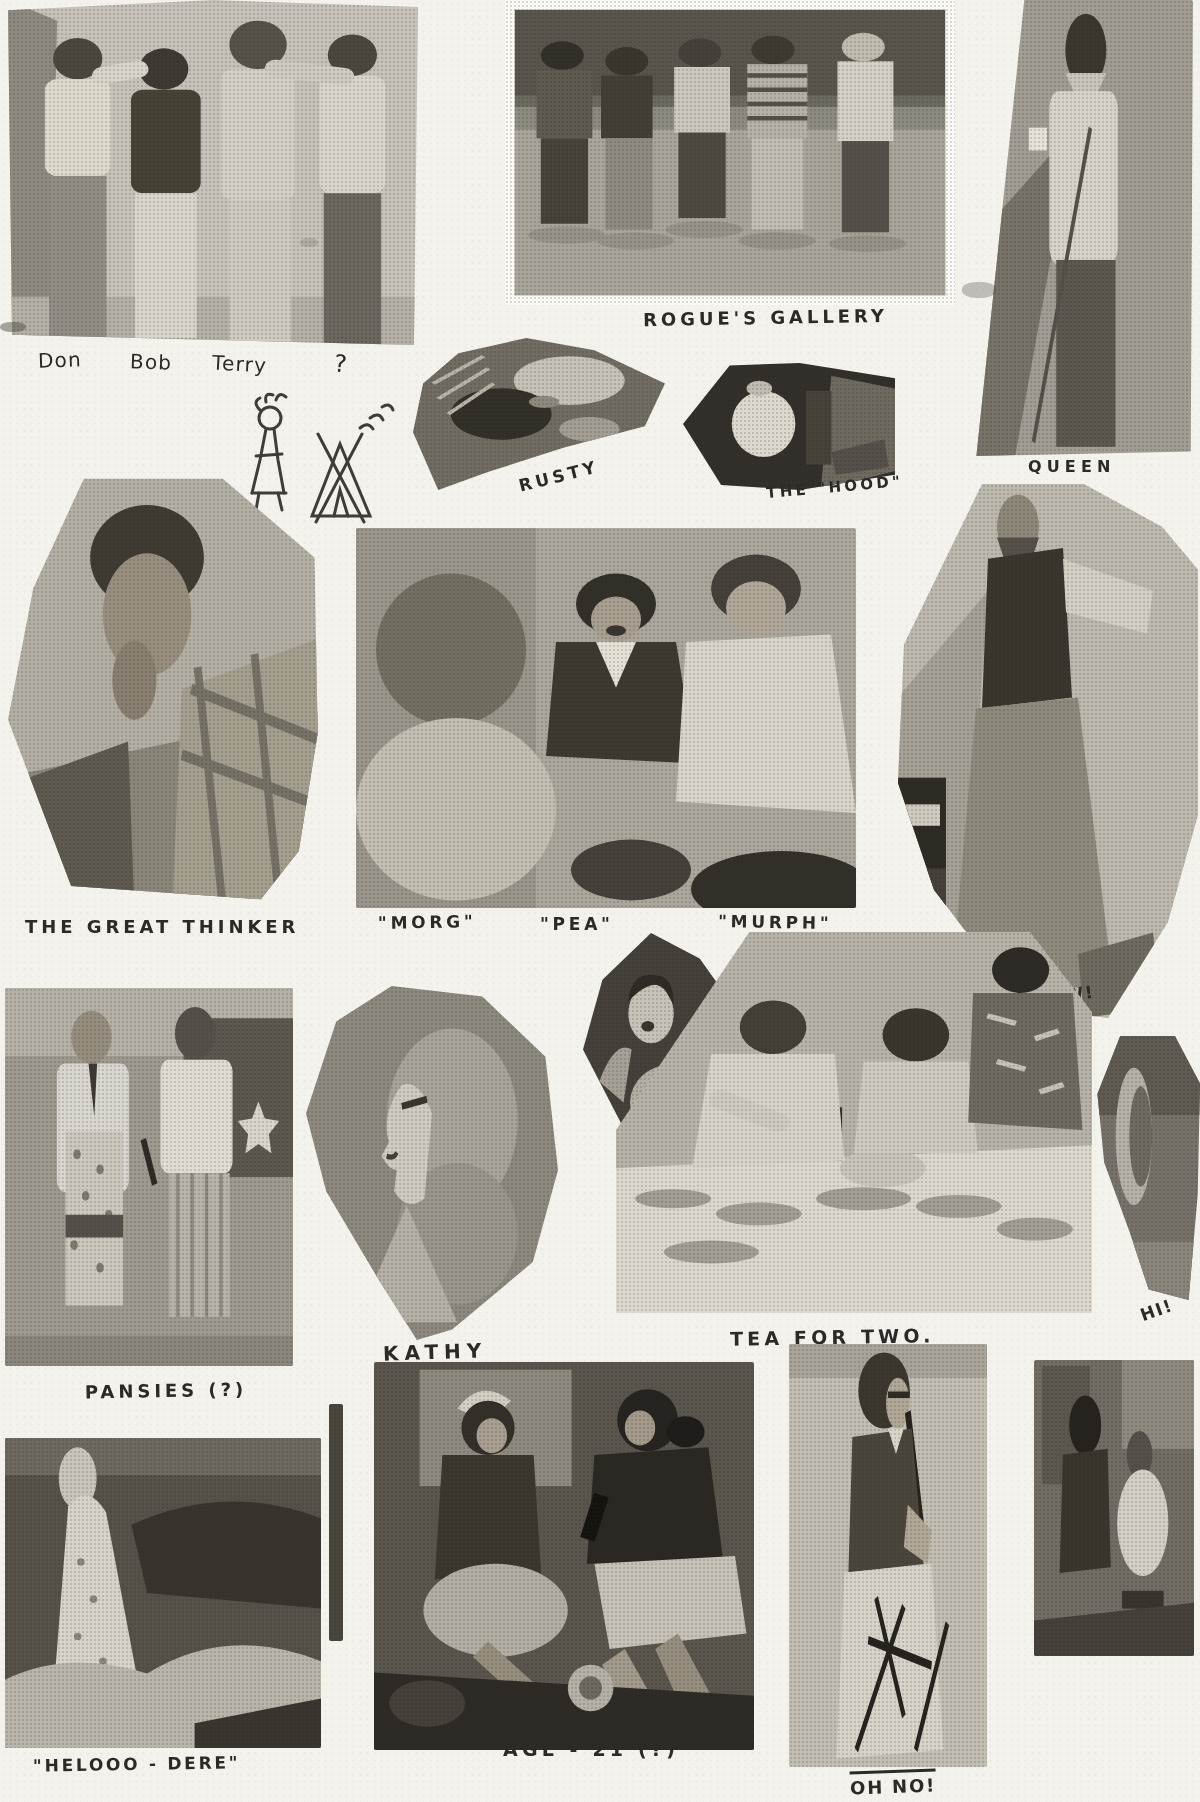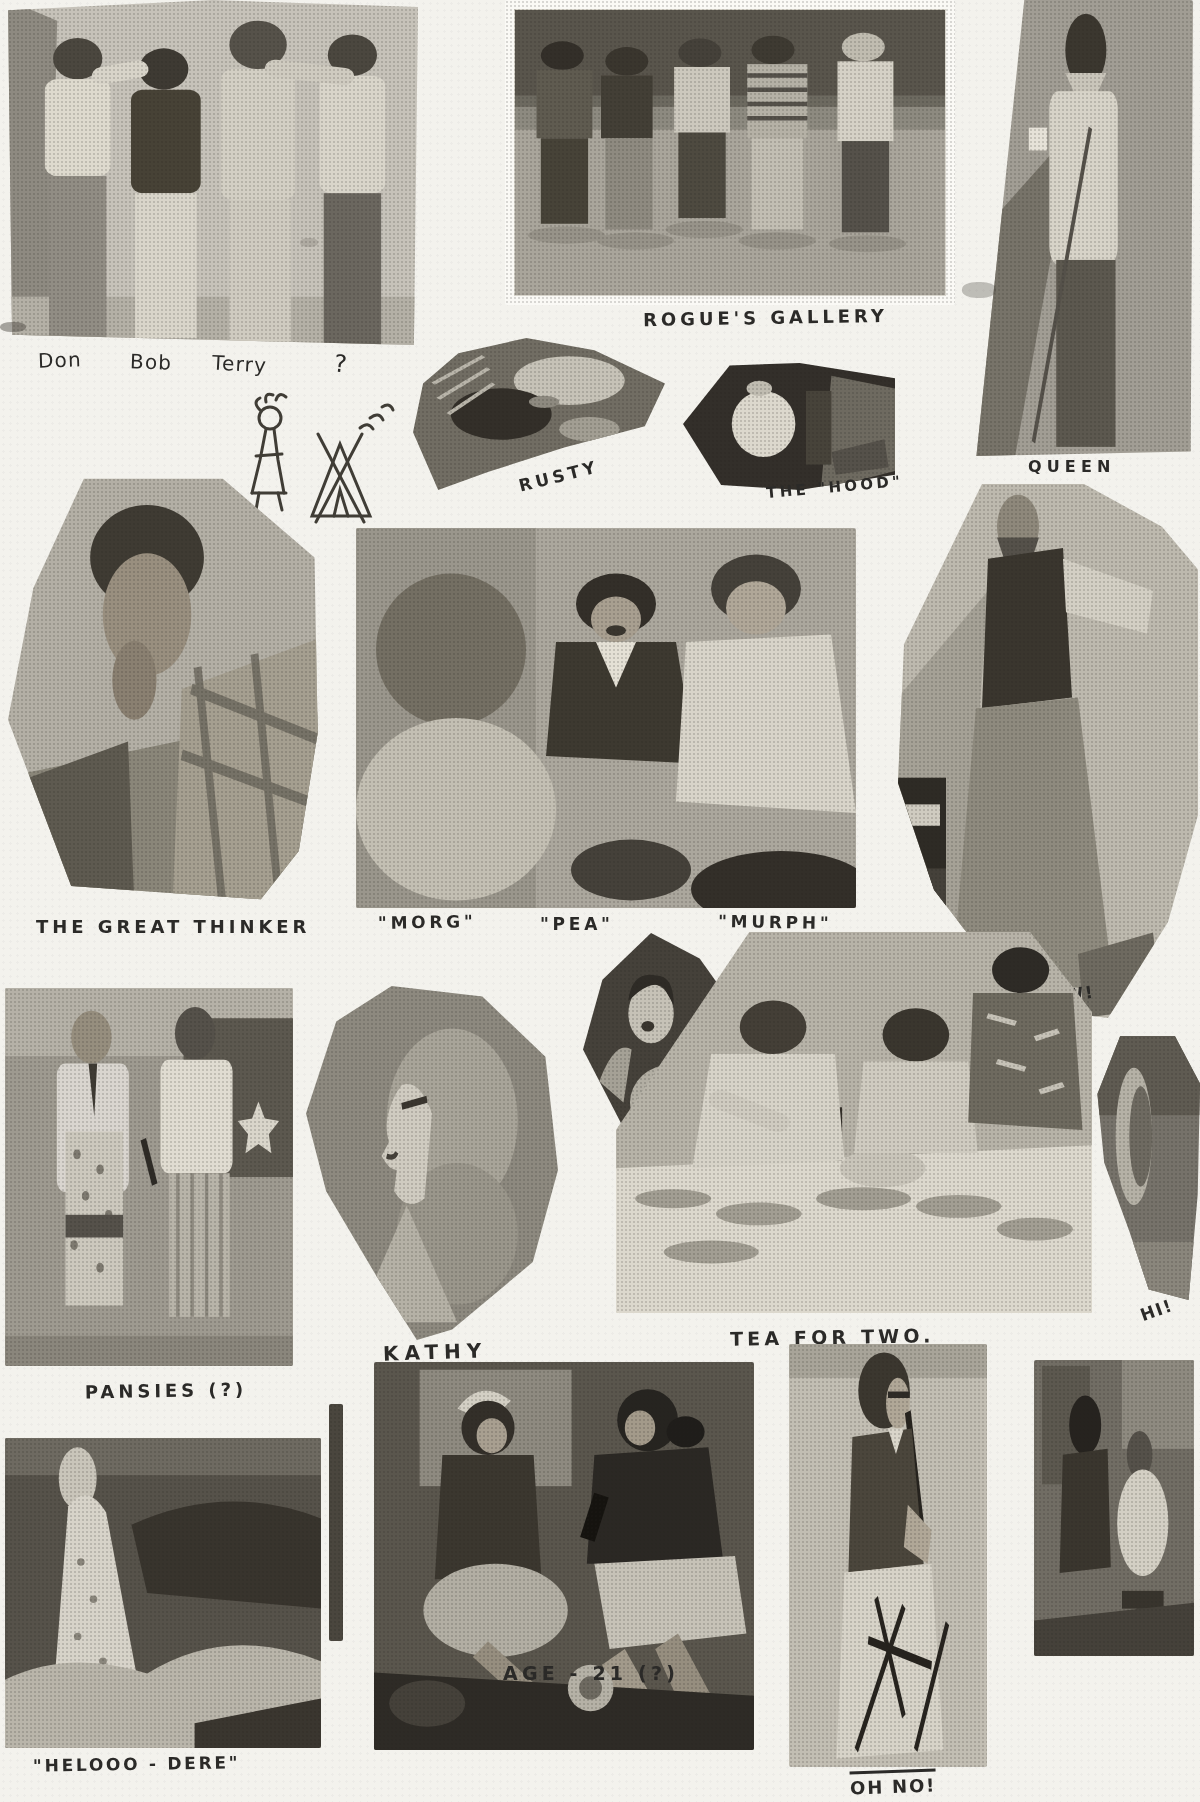--- a/index.html
+++ b/index.html
@@ -175,21 +175,21 @@
       <path d="M55,50 L100,38 L100,100 L52,100 Z" fill="#a59f90"></path>
       <g stroke="#6b675d" stroke-width="2.5" opacity="0.8">
         <line x1="58" y1="50" x2="100" y2="62"></line>
           <line x1="55" y1="65" x2="100" y2="77"></line>
         <line x1="60" y1="45" x2="68" y2="100"></line>
           <line x1="78" y1="42" x2="86" y2="100"></line>
       </g>
       <path d="M0,72 L38,62 L40,100 L0,100 Z" fill="#5e5a50"></path>
     </svg>
   </figure>
-  <div class="cap" style="left:25px;top:916px;font-size:18px;margin-left:11px;">THE GREAT THINKER</div>
+  <div class="cap" style="left:25px;top:916px;font-size:18px;">THE GREAT THINKER</div>
 
   <figure class="ph" style="left:356px;top:528px;width:500px;height:380px;margin:0;">
     <svg viewBox="0 0 100 100" preserveAspectRatio="none">
       <rect width="100" height="100" fill="#aba79d"></rect>
       <rect width="36" height="100" fill="#9a968c"></rect>
       <ellipse cx="19" cy="32" rx="15" ry="20" fill="#746f63"></ellipse>
       <ellipse cx="20" cy="74" rx="20" ry="24" fill="#c3bfb3"></ellipse>
       <circle cx="52" cy="20" r="8" fill="#332f29"></circle>
       <ellipse cx="52" cy="24" rx="5" ry="6" fill="#a89f90"></ellipse>
       <ellipse cx="52" cy="27" rx="2" ry="1.4" fill="#3a362f"></ellipse>
@@ -374,21 +374,21 @@
       <rect x="56" y="34" width="4" height="12" fill="#15130f" transform="rotate(18 58 40)"></rect>
       <path d="M58,52 L95,50 L98,70 L62,74 Z" fill="#c6c2b7"></path>
       <path d="M66,74 L78,95 L70,98 L60,78 Z" fill="#a29a8b"></path>
       <path d="M80,70 L92,92 L84,96 L74,74 Z" fill="#968e7f"></path>
       <path d="M0,80 L100,86 L100,100 L0,100 Z" fill="#2e2b26"></path>
       <circle cx="57" cy="84" r="6" fill="#b5b1a6"></circle>
         <circle cx="57" cy="84" r="3" fill="#6e6a61"></circle>
       <ellipse cx="14" cy="88" rx="10" ry="6" fill="#45413a"></ellipse>
     </svg>
   </figure>
-  <div class="cap" style="left:503px;top:1662px;font-size:19px;">AGE - 21 (?)</div>
+  <div class="cap" style="left:503px;top:1738px;font-size:19px;">AGE - 21 (?)</div>
 
   <figure class="ph" style="left:789px;top:1344px;width:198px;height:423px;margin:0;">
     <svg viewBox="0 0 100 100" preserveAspectRatio="none">
       <rect width="100" height="100" fill="#c2beb3"></rect>
       <rect width="100" height="8" fill="#a8a499"></rect>
       <ellipse cx="48" cy="11" rx="13" ry="9" fill="#3b372f"></ellipse>
       <ellipse cx="55" cy="14" rx="6" ry="6" fill="#b0a797"></ellipse>
       <line x1="50" y1="12" x2="61" y2="12" stroke="#2e2b26" stroke-width="1.5"></line>
       <line x1="60" y1="16" x2="68" y2="48" stroke="#26231e" stroke-width="3"></line>
       <path d="M32,22 L62,20 L68,52 L30,54 Z" fill="#4b463c"></path>

